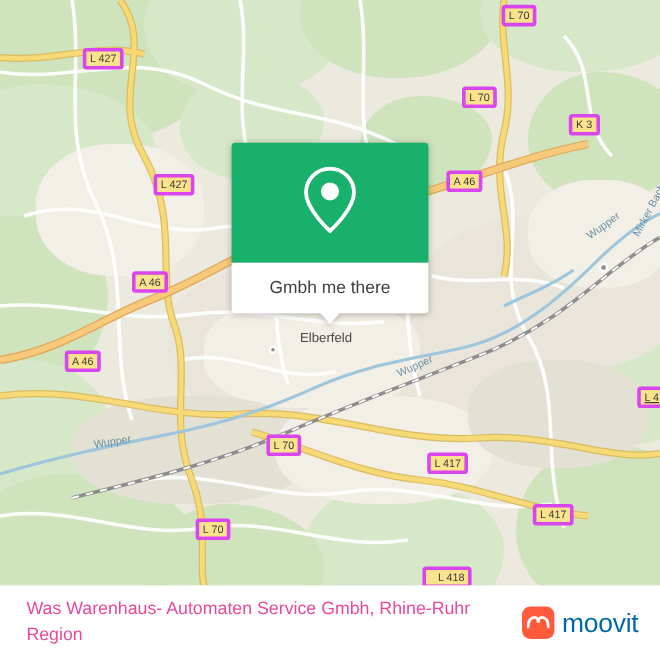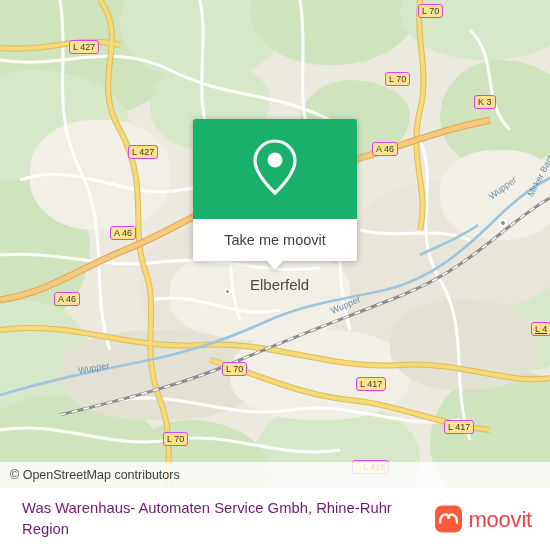--- a/index.html
+++ b/index.html
@@ -27,33 +27,33 @@
   .grey { background:#e3e0d4; }
   .urban { background:#e9e5da; }
   .light { background:#f2efe6; }
 
   svg.vec { position:absolute; left:0; top:0; width:550px; height:488px; }
 
   
   .shield {
     position:absolute;
     background:#fbe38d;
-    border:1px solid #d946ef;
+    border:3px solid #d946ef;
     border-radius:3px;
     color:#3b3b3b;
     font-size:9px;
     line-height:12px;
     padding:0 3px;
     font-family:"Liberation Sans", sans-serif;
     white-space:nowrap;
   }
   .placelbl {
     position:absolute;
     color:#4a4a4a;
-    font-size:15px;
+    font-size:11px;
     white-space:nowrap;
     padding-left:12px;
   }
   .citylbl {
     position:absolute;
     color:#5b5b5b;
     font-size:17px;
     letter-spacing:.3px;
     white-space:nowrap;
   }
@@ -119,36 +119,36 @@
     position:absolute; left:0; top:488px;
     width:550px; height:62px;
     background:#ffffff;
     display:flex; align-items:center;
   }
   .footer-title {
     margin-left:22px;
     width:380px;
     font-size:14.8px;
     line-height:21px;
-    color:#701a75;
+    color:#ec4899;
   }
   .moovit {
     position:absolute; right:18px; top:50%;
     transform:translateY(-50%);
     display:flex; align-items:center; gap:6px;
   }
   .moovit-badge {
     width:27px; height:27px;
     border-radius:7px;
     background:#ff5a3c;
     display:flex; align-items:center; justify-content:center;
   }
   .moovit-word {
     font-size:22px;
-    color:#ef4444;
+    color:#0369a1;
     letter-spacing:-.2px;
   }
 </style>
 </head>
 <body>
 
 <div class="screen">
 
   <div class="map">
 
@@ -247,40 +247,37 @@
     <div class="shield" style="left:474px; top:95px;">K 3</div>
     <div class="shield" style="left:128px; top:145px;">L 427</div>
     <div class="shield" style="left:372px; top:142px;">A 46</div>
     <div class="shield" style="left:110px; top:226px;">A 46</div>
     <div class="shield" style="left:54px;  top:292px;">A 46</div>
     <div class="shield" style="left:531px; top:322px;text-decoration:underline;">L 4</div>
     <div class="shield" style="left:222px; top:362px;">L 70</div>
     <div class="shield" style="left:356px; top:377px;">L 417</div>
     <div class="shield" style="left:444px; top:420px;">L 417</div>
     <div class="shield" style="left:163px; top:432px;">L 70</div>
-    <div class="shield" style="left:352px; top:460px;padding-left:10px;">L 418</div>
+    <div class="shield" style="left:352px; top:472px;padding-left:10px;">L 418</div>
 
     <div class="callout">
       <div class="callout-top">
         <span class="pin">
           <svg width="46" height="56" viewBox="0 0 46 56">
             <path d="M23 2 C12 2 3 11 3 22 C3 36 23 54 23 54 C23 54 43 36 43 22 C43 11 34 2 23 2 Z" fill="none" stroke="#ffffff" stroke-width="3.2"></path>
             <circle cx="23" cy="21" r="7.5" fill="#ffffff"></circle>
           </svg>
         </span>
       </div>
       <div class="callout-bot">
-        <span>Take me moovit</span>
+        <span>Gmbh me there</span>
         <span class="callout-tail"></span>
       </div>
     </div>
 
-    <div class="osm">
-      <span>© OpenStreetMap contributors</span>
-    </div>
   </div>
 
   <div class="footer">
     <div class="footer-title">Was Warenhaus- Automaten Service Gmbh, Rhine-Ruhr Region</div>
     <div class="moovit">
       <span class="moovit-badge">
         <svg width="19" height="13" viewBox="0 0 19 13">
           <path d="M1 10 C1 4 4 2 6.5 2 C9 2 9.5 5 9.5 6.5 C9.5 5 10 2 12.5 2 C15 2 18 4 18 10" fill="none" stroke="#ffffff" stroke-width="2.4" stroke-linecap="round"></path>
         </svg>
       </span>

